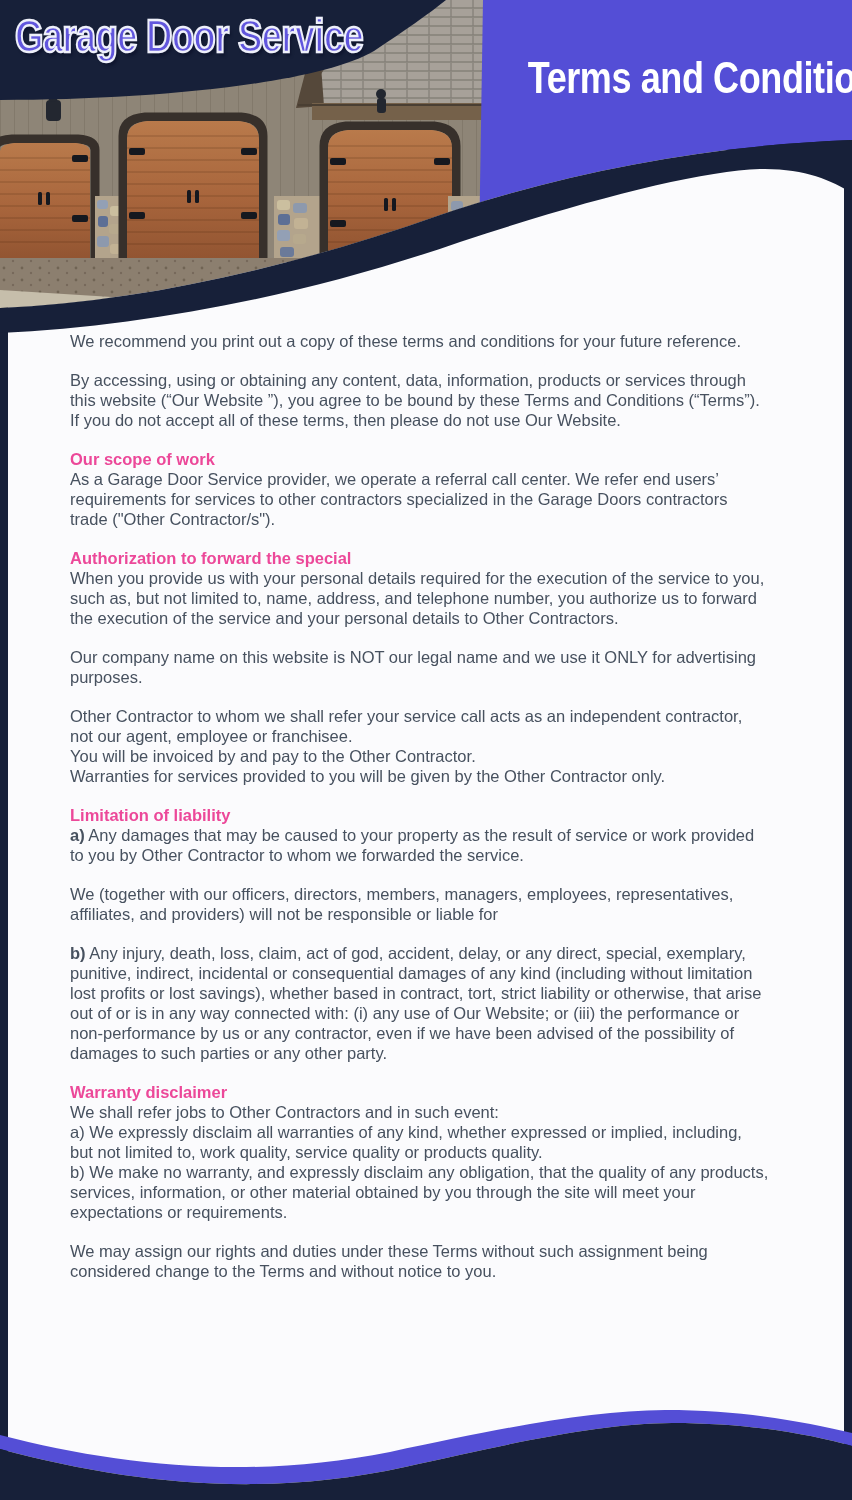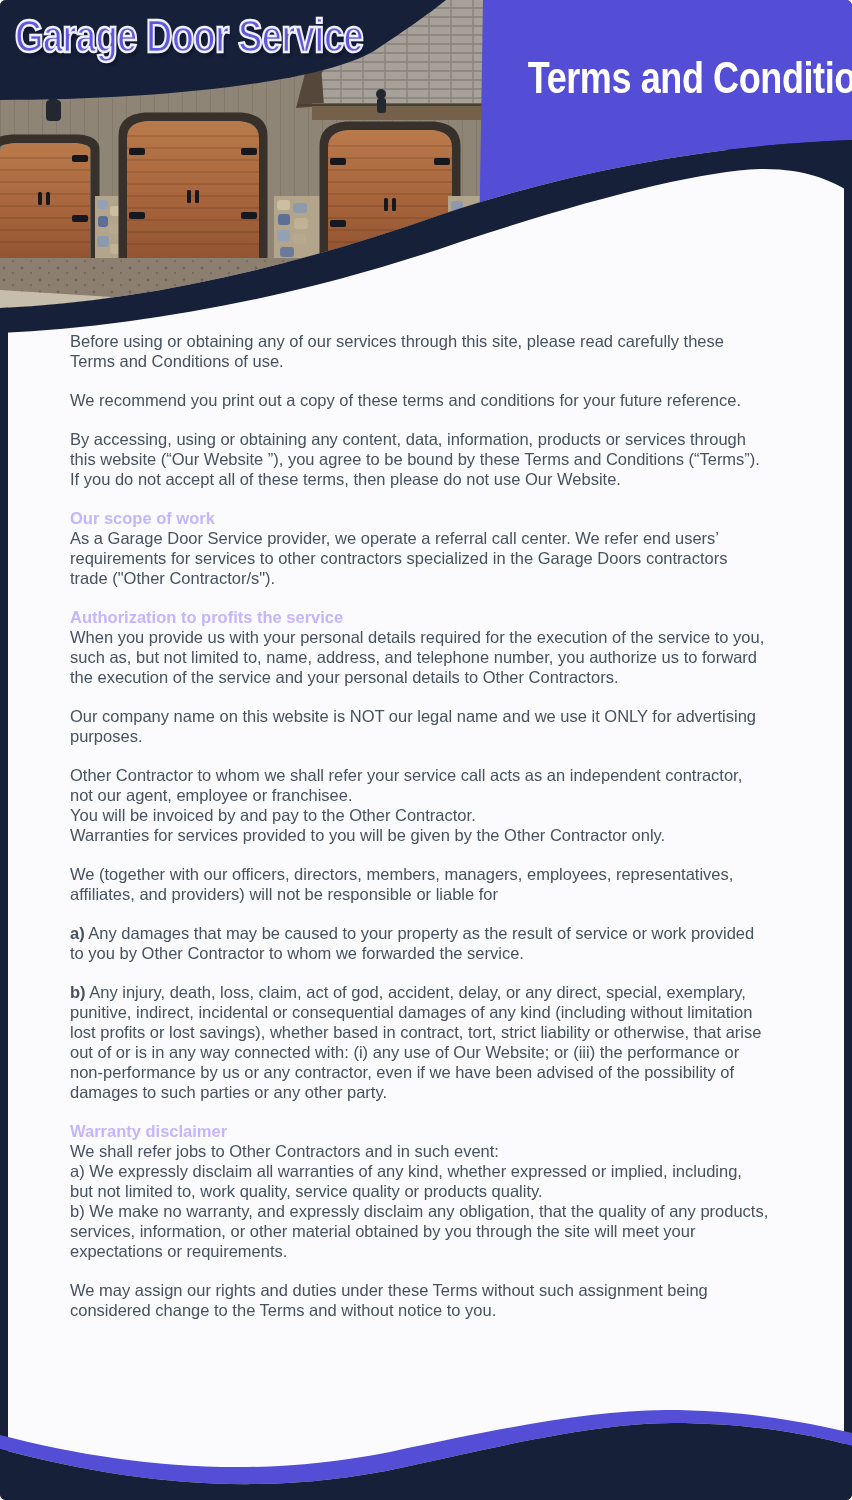--- a/index.html
+++ b/index.html
@@ -1,33 +1,33 @@
 <!DOCTYPE html>
 <html><head>
 <meta charset="utf-8">
 <style>
   html,body{margin:0;padding:0;}
   .page{position:relative;width:852px;height:1500px;overflow:hidden;
-        background:#172039;font-family:"Liberation Sans",sans-serif;border-radius:6px;}
+        background:#172039;font-family:"Liberation Sans",sans-serif;}
   
   .panel{position:absolute;left:8px;top:150px;width:836px;height:1350px;background:#fbfbfd;}
   .hdr-svg{position:absolute;left:0;top:0;z-index:2;display:block;}
   .ftr-svg{position:absolute;left:0;bottom:0;z-index:4;display:block;}
   .logo{position:absolute;left:15px;top:8px;z-index:6;white-space:nowrap;
         font-weight:bold;font-size:47px;letter-spacing:-1px;color:#6156dd;
         -webkit-text-stroke:2.5px #eef0fa;
         text-shadow:3px 4px 3px rgba(10,15,40,.6);
         transform:scaleX(.78);transform-origin:left top;}
   .hero-title{position:absolute;left:484px;top:52px;width:368px;z-index:6;text-align:center;}
   .hero-title span{display:inline-block;white-space:nowrap;color:#ffffff;font-weight:bold;
         font-size:45px;letter-spacing:-0.5px;transform:scaleX(.8);transform-origin:center top;}
   .terms{position:absolute;left:70px;top:331px;width:699px;z-index:5;
          font-size:16.5px;line-height:20px;color:#47515f;}
   .terms p{margin:0 0 19px 0;}
-  .terms h3{margin:0;font-size:16.5px;line-height:20px;font-weight:bold;color:#c4b5fd;}
+  .terms h3{margin:0;font-size:16.5px;line-height:20px;font-weight:bold;color:#ec4899;}
 </style>
 </head>
 <body>
 
 <div class="page">
 
   <div class="panel"></div>
 
   <svg class="hdr-svg" width="852" height="345" viewBox="0 0 852 345">
     <defs>
@@ -187,31 +187,31 @@
              L852,193 C831,180 803,168 760,169 C700,171 590,199 460,242 C310,294 150,326 0,333 Z" fill="#172039"></path>
   </svg>
 
   <div class="logo">Garage Door Service</div>
 
   <div class="hero-title">
     <span>Terms and Condition</span>
   </div>
 
   <div class="terms">
-      <p>Before using or obtaining any of our services through this site, please read carefully these Terms and Conditions of use.</p>
       <p>We recommend you print out a copy of these terms and conditions for your future reference.</p>
       <p>By accessing, using or obtaining any content, data, information, products or services through this website (“Our Website ”), you agree to be bound by these Terms and Conditions (“Terms”). If you do not accept all of these terms, then please do not use Our Website.</p>
       <h3>Our scope of work</h3>
       <p>As a Garage Door Service provider, we operate a referral call center. We refer end users’ requirements for services to other contractors specialized in the Garage Doors contractors trade ("Other Contractor/s").</p>
-      <h3>Authorization to profits the service</h3>
+      <h3>Authorization to forward the special</h3>
       <p>When you provide us with your personal details required for the execution of the service to you, such as, but not limited to, name, address, and telephone number, you authorize us to forward the execution of the service and your personal details to Other Contractors.</p>
       <p>Our company name on this website is NOT our legal name and we use it ONLY for advertising purposes.</p>
       <p>Other Contractor to whom we shall refer your service call acts as an independent contractor, not our agent, employee or franchisee.<br>You will be invoiced by and pay to the Other Contractor.<br>Warranties for services provided to you will be given by the Other Contractor only.</p>
+      <h3>Limitation of liability</h3>
+      <p><b>a)</b> Any damages that may be caused to your property as the result of service or work provided to you by Other Contractor to whom we forwarded the service.</p>
       <p>We (together with our officers, directors, members, managers, employees, representatives, affiliates, and providers) will not be responsible or liable for</p>
-      <p><b>a)</b> Any damages that may be caused to your property as the result of service or work provided to you by Other Contractor to whom we forwarded the service.</p>
       <p><b>b)</b> Any injury, death, loss, claim, act of god, accident, delay, or any direct, special, exemplary, punitive, indirect, incidental or consequential damages of any kind (including without limitation lost profits or lost savings), whether based in contract, tort, strict liability or otherwise, that arise out of or is in any way connected with: (i) any use of Our Website; or (iii) the performance or non-performance by us or any contractor, even if we have been advised of the possibility of damages to such parties or any other party.</p>
       <h3>Warranty disclaimer</h3>
       <p>We shall refer jobs to Other Contractors and in such event:<br>a) We expressly disclaim all warranties of any kind, whether expressed or implied, including, but not limited to, work quality, service quality or products quality.<br>b) We make no warranty, and expressly disclaim any obligation, that the quality of any products, services, information, or other material obtained by you through the site will meet your expectations or requirements.</p>
       <p>We may assign our rights and duties under these Terms without such assignment being considered change to the Terms and without notice to you.</p>
     </div>
 
   <svg class="ftr-svg" width="852" height="100" viewBox="0 0 852 100">
     <path d="M0,35 C120,66 250,80 390,52 C510,26 590,11 665,10 C745,10 805,22 852,33
              L852,46 C812,35 752,23 672,23 C600,24 525,40 405,67 C265,98 130,84 0,49 Z" fill="#544ed6"></path>
     <path d="M0,49 C130,84 265,98 405,67 C525,40 600,24 672,23 C752,23 812,35 852,46 L852,100 H0 Z" fill="#172039"></path>

